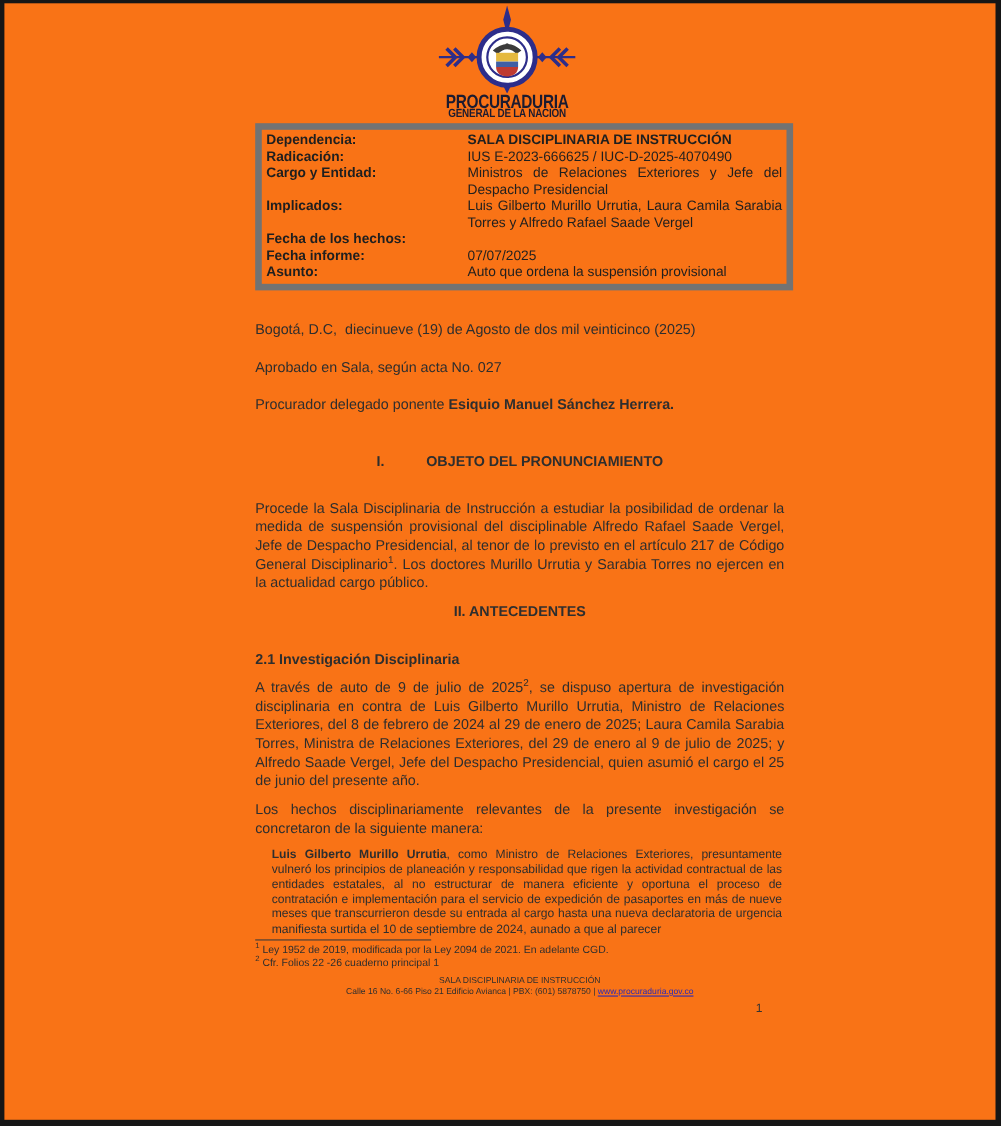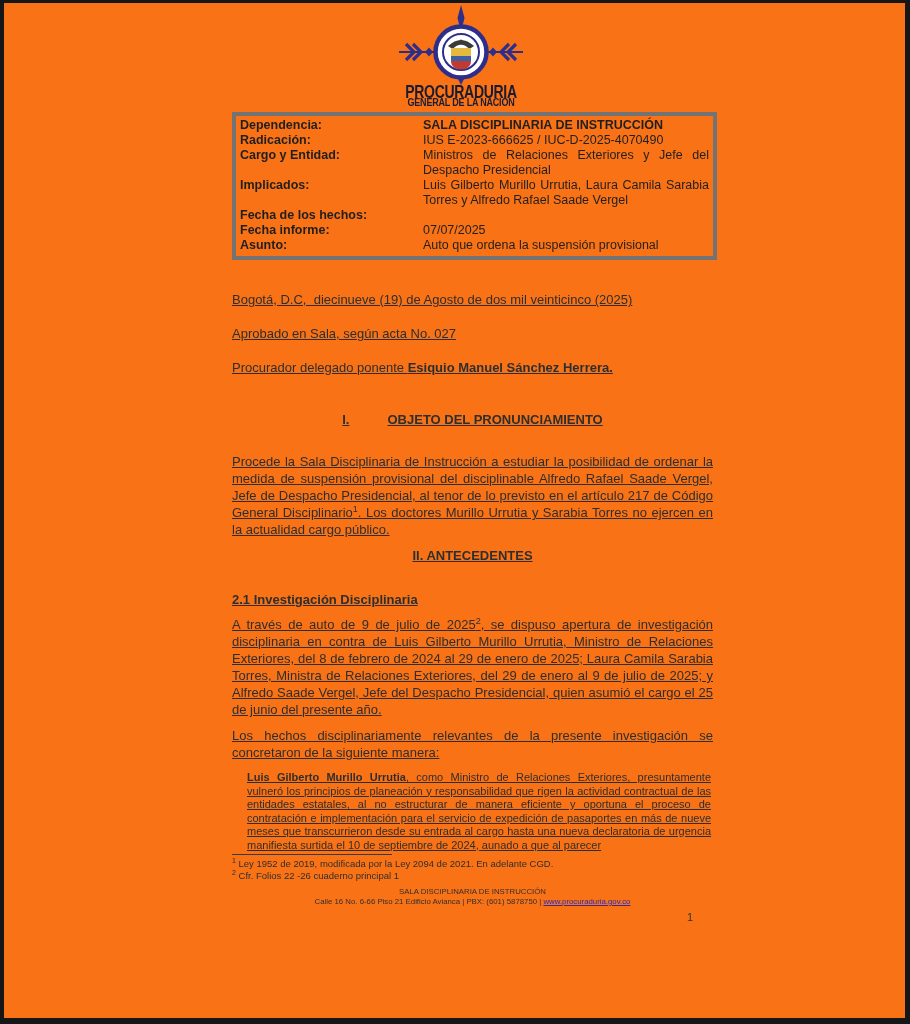--- a/index.html
+++ b/index.html
@@ -22,34 +22,34 @@
     line-height:12px; transform:scaleY(1.25); margin-top:1px; white-space:nowrap;
   }
   .logo-line2 {
     font-weight:bold; font-size:9px; letter-spacing:-0.2px; color:#1b1b30;
     line-height:9px; transform:scaleY(1.2); margin-top:1px; white-space:nowrap;
   }
 
   
   .case-table {
     position:absolute; left:228px; top:109px; width:469px;
-    border:4px solid #737373; padding:2px 4px 3px 4px;
+    border:6px solid #737373; padding:2px 4px 3px 4px;
     font-size:12.5px; line-height:15px; color:#1f1f1f;
   }
   .trow { display:grid; grid-template-columns:183px 1fr; }
   .tlabel { font-weight:bold; }
   .tvalue.bold { font-weight:bold; }
   .tvalue.justify { text-align:justify; }
 
   
   .body {
     position:absolute; left:228px; top:288px; width:481px;
     font-size:13px; line-height:17px; color:#2e2e2e;
   }
-  .body p { margin:0; text-align:justify;text-decoration:underline; }
+  .body p { margin:0; text-align:justify; }
   .date { white-space:pre-wrap; }
   .approval { margin-top:17px !important; }
   .ponente  { margin-top:17px !important; }
   .h-center { text-align:center !important; font-weight:bold; }
   .heading1 { margin-top:35px !important; }
   .heading1 .gap { margin-left:38px; }
   .para1 { margin-top:25px !important; }
   .heading2 { margin-top:9px !important; }
   .heading3 { margin-top:27px !important; font-weight:bold; text-align:left; }
   .para2 { margin-top:8px !important; }

